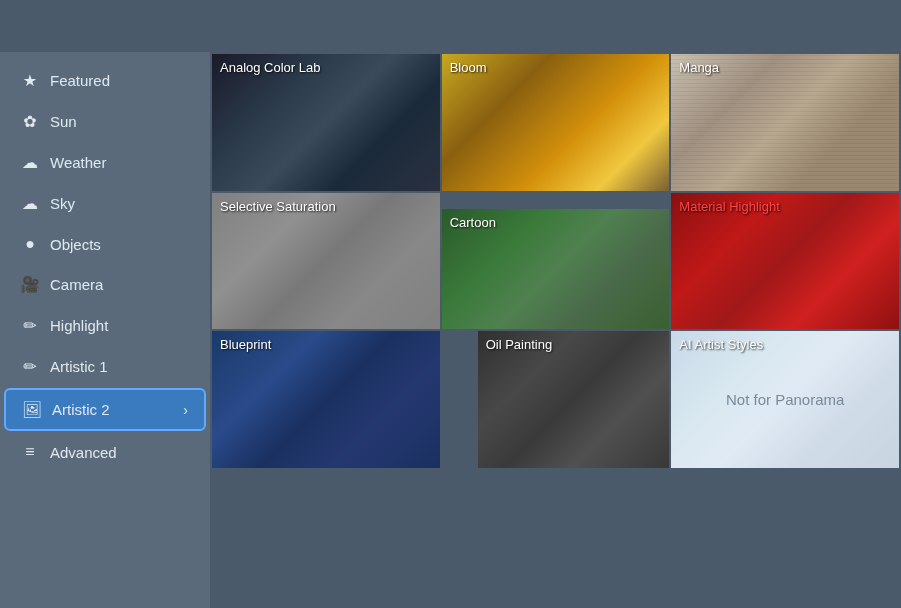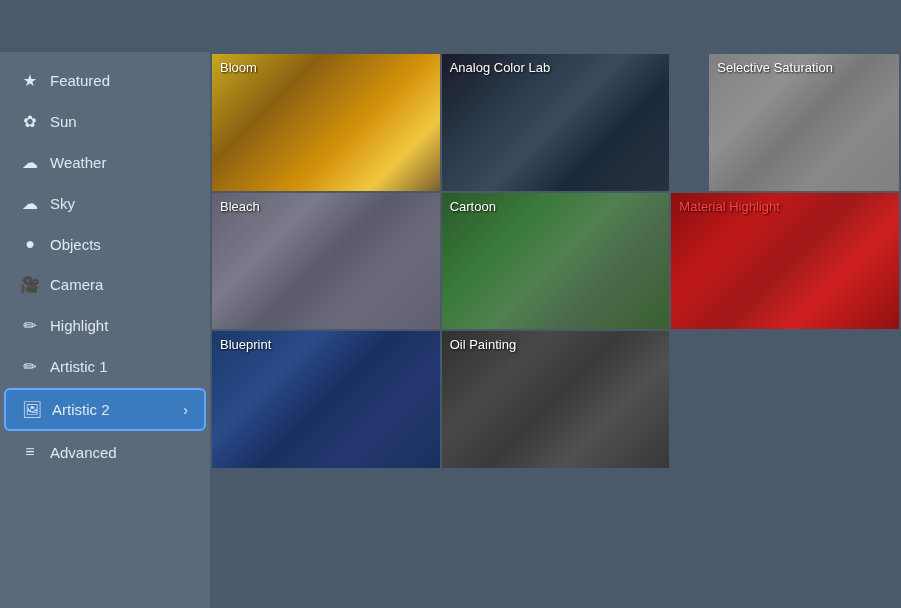--- a/index.html
+++ b/index.html
@@ -124,38 +124,39 @@
     .manga-bg {
       background: linear-gradient(135deg, #c8c0b0 0%, #a09080 30%, #b8a890 50%, #9a8870 70%, #b0a080 100%);
       background-image: repeating-linear-gradient(0deg, transparent, transparent 3px, rgba(0,0,0,0.05) 3px, rgba(0,0,0,0.05) 4px),
                         linear-gradient(135deg, #c8c0b0 0%, #a09080 30%, #b8a890 50%, #9a8870 70%);
     }
     .styrofoam-bg {
       background: linear-gradient(135deg, #909090 0%, #b0b0b0 30%, #888 50%, #a0a0a0 70%, #909090 100%);
     }
     .selective-bg {
       background: linear-gradient(135deg, #808080 0%, #909090 30%, #787878 50%, #888 70%, #808080 100%);
-      margin-left: 38px;
     }
     .bleach-bg {
       background: linear-gradient(135deg, #606070 0%, #7a7a8a 30%, #5a5a6a 50%, #6a6a7a 70%, #606070 100%);
     }
     .cartoon-bg {
       background: linear-gradient(135deg, #2a5a2a 0%, #3a7a3a 30%, #508050 50%, #4a6a4a 70%, #3a6030 100%);
+      margin-top: 16px;
     }
     .material-bg {
       background: linear-gradient(135deg, #8a1010 0%, #c01818 30%, #a01818 50%, #d02020 70%, #901010 100%);
       text-align: center;
     }
     .blueprint-bg {
       background: linear-gradient(135deg, #1a3a6a 0%, #2a4a8a 30%, #1a3060 50%, #243870 70%, #1a3060 100%);
       text-align: center;
     }
     .oilpaint-bg {
       background: linear-gradient(135deg, #303030 0%, #484848 30%, #3a3a3a 50%, #505050 70%, #383838 100%);
+      margin-left: 36px;
     }
     .aiartist-bg {
       background: linear-gradient(135deg, #c8d8e8 0%, #d8e8f0 30%, #e0eaf5 50%, #d0dce8 70%, #c8d4e0 100%);
     }
 
     .not-for-panorama {
       display: flex;
       flex-direction: column;
       align-items: center;
       justify-content: center;
@@ -218,39 +219,45 @@
         <span class="chevron">›</span>
       </div>
       <div class="sidebar-item">
         <span class="icon">≡</span>
         <span>Advanced</span>
       </div>
     </div>
 
   <div class="content">
 
-  <div class="grid-item bloom-bg">
+  <div class="grid-item analog-bg">
+        <span class="label">Analog Color Lab</span>
+      </div>
+      <div class="grid-item bloom-bg">
         <span class="label">Bloom</span>
       </div>
-      <div class="grid-item analog-bg">
-        <span class="label">Analog Color Lab</span>
+      <div class="grid-item manga-bg">
+        <span class="label">Manga</span>
       </div>
       <div class="grid-item selective-bg">
         <span class="label">Selective Saturation</span>
       </div>
-      <div class="grid-item bleach-bg">
-        <span class="label">Bleach</span>
-      </div>
       <div class="grid-item cartoon-bg">
         <span class="label">Cartoon</span>
       </div>
       <div class="grid-item material-bg">
         <span class="label highlight">Material Highlight</span>
       </div>
       <div class="grid-item blueprint-bg">
         <span class="label">Blueprint</span>
       </div>
       <div class="grid-item oilpaint-bg">
         <span class="label">Oil Painting</span>
       </div>
+      <div class="grid-item aiartist-bg">
+        <div class="not-for-panorama">
+          <span class="label">AI Artist Styles</span>
+          <span class="nfp-label">Not for Panorama</span>
+        </div>
+      </div>
     </div>
 
 </div>
 
 </body></html>

